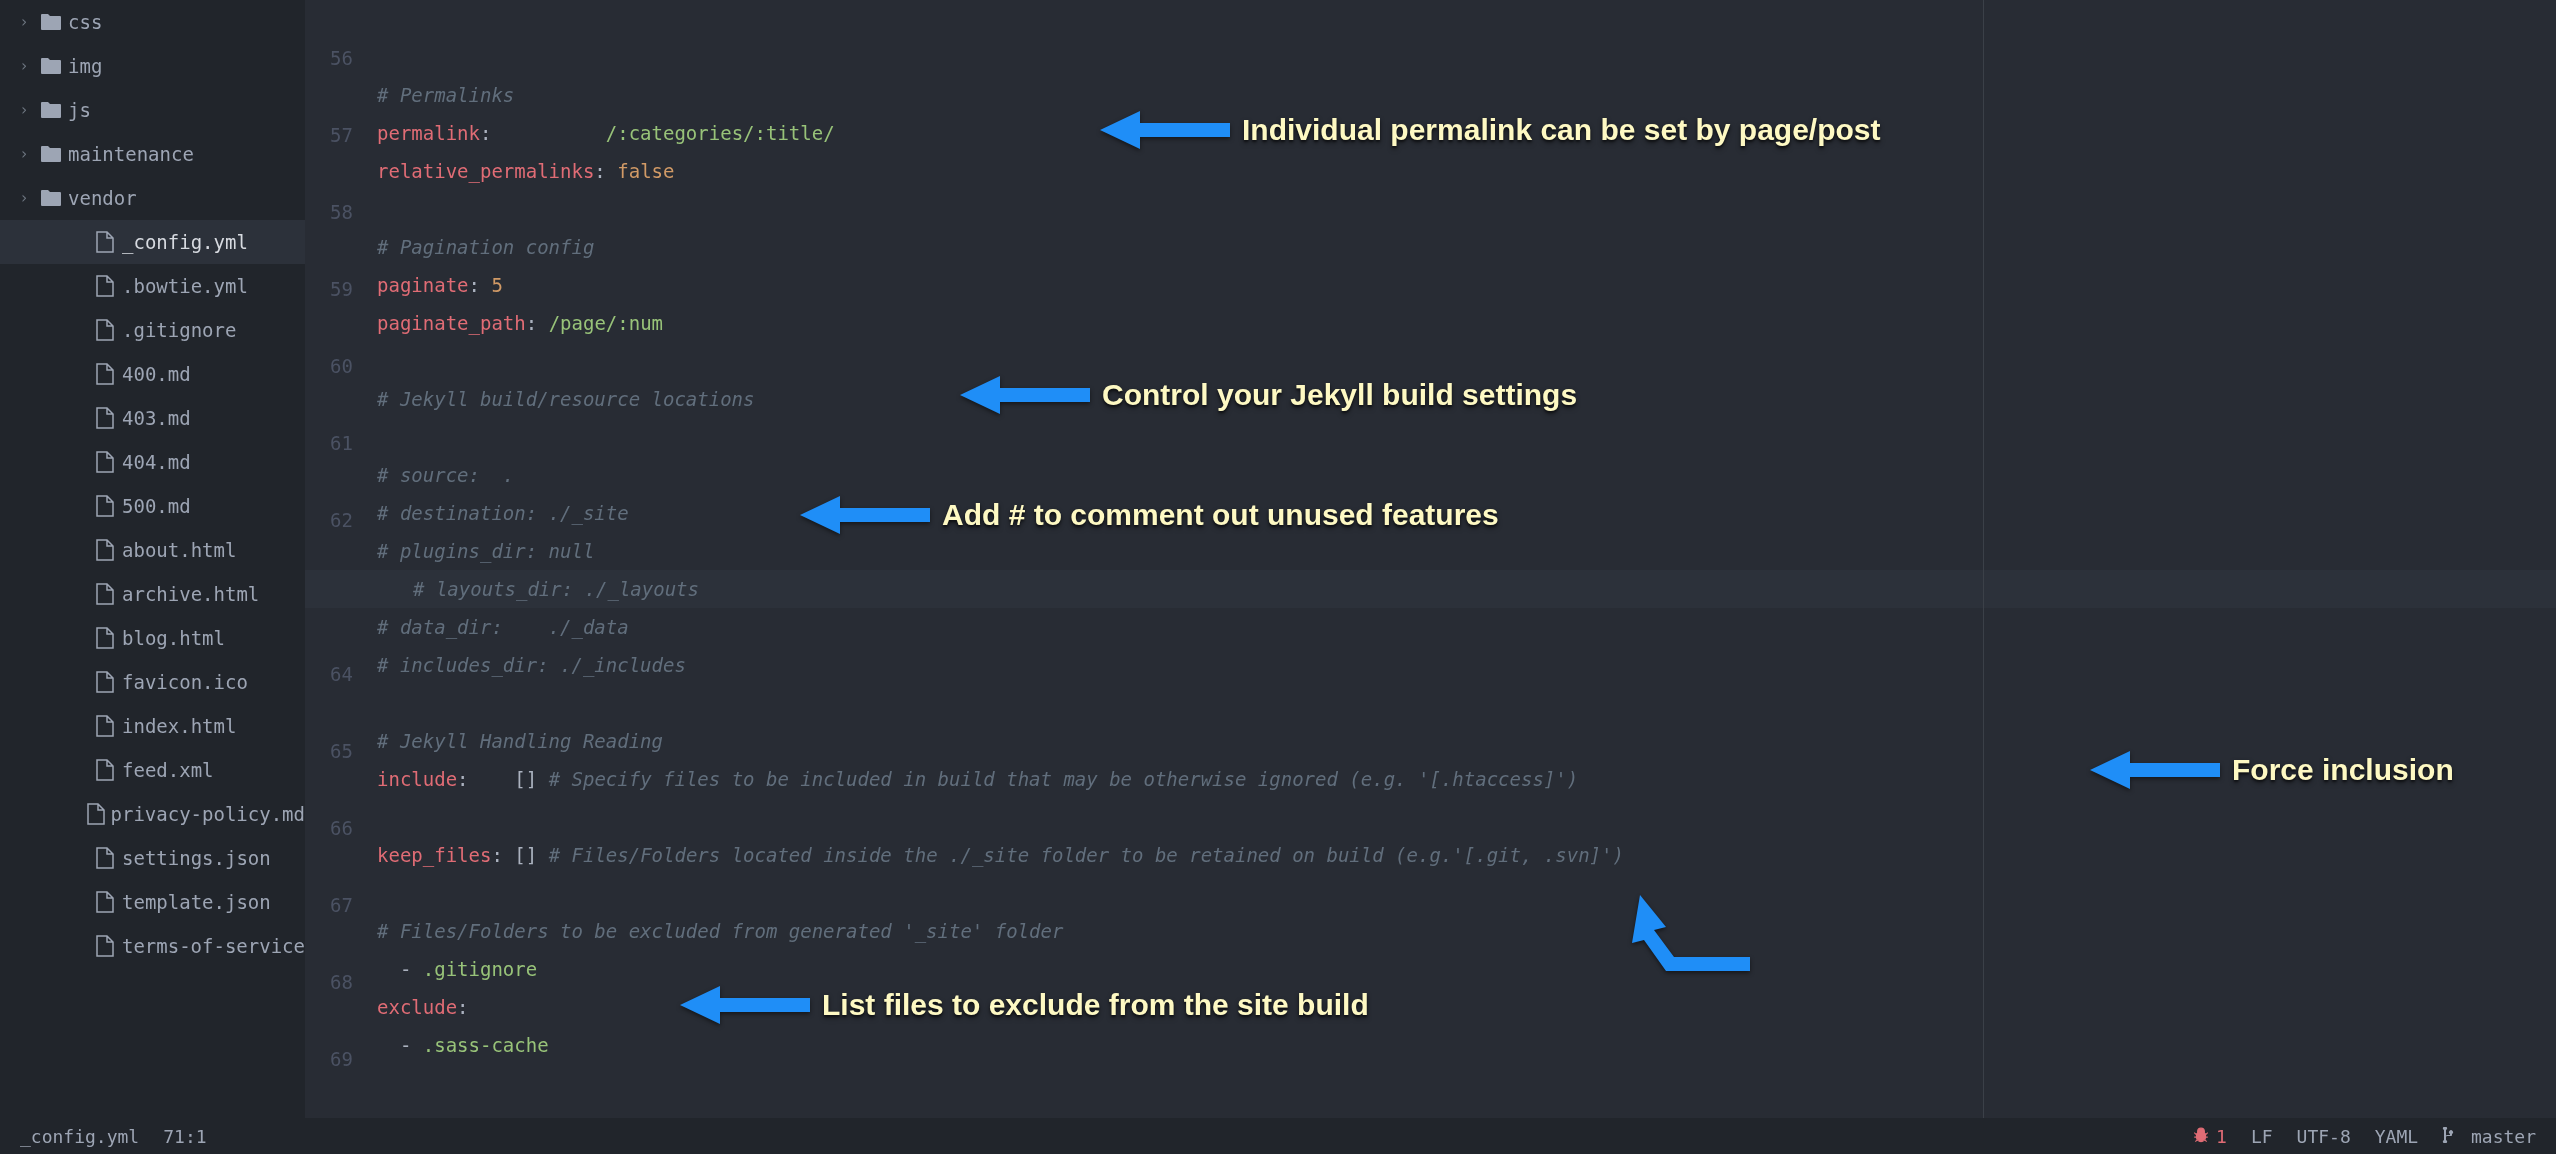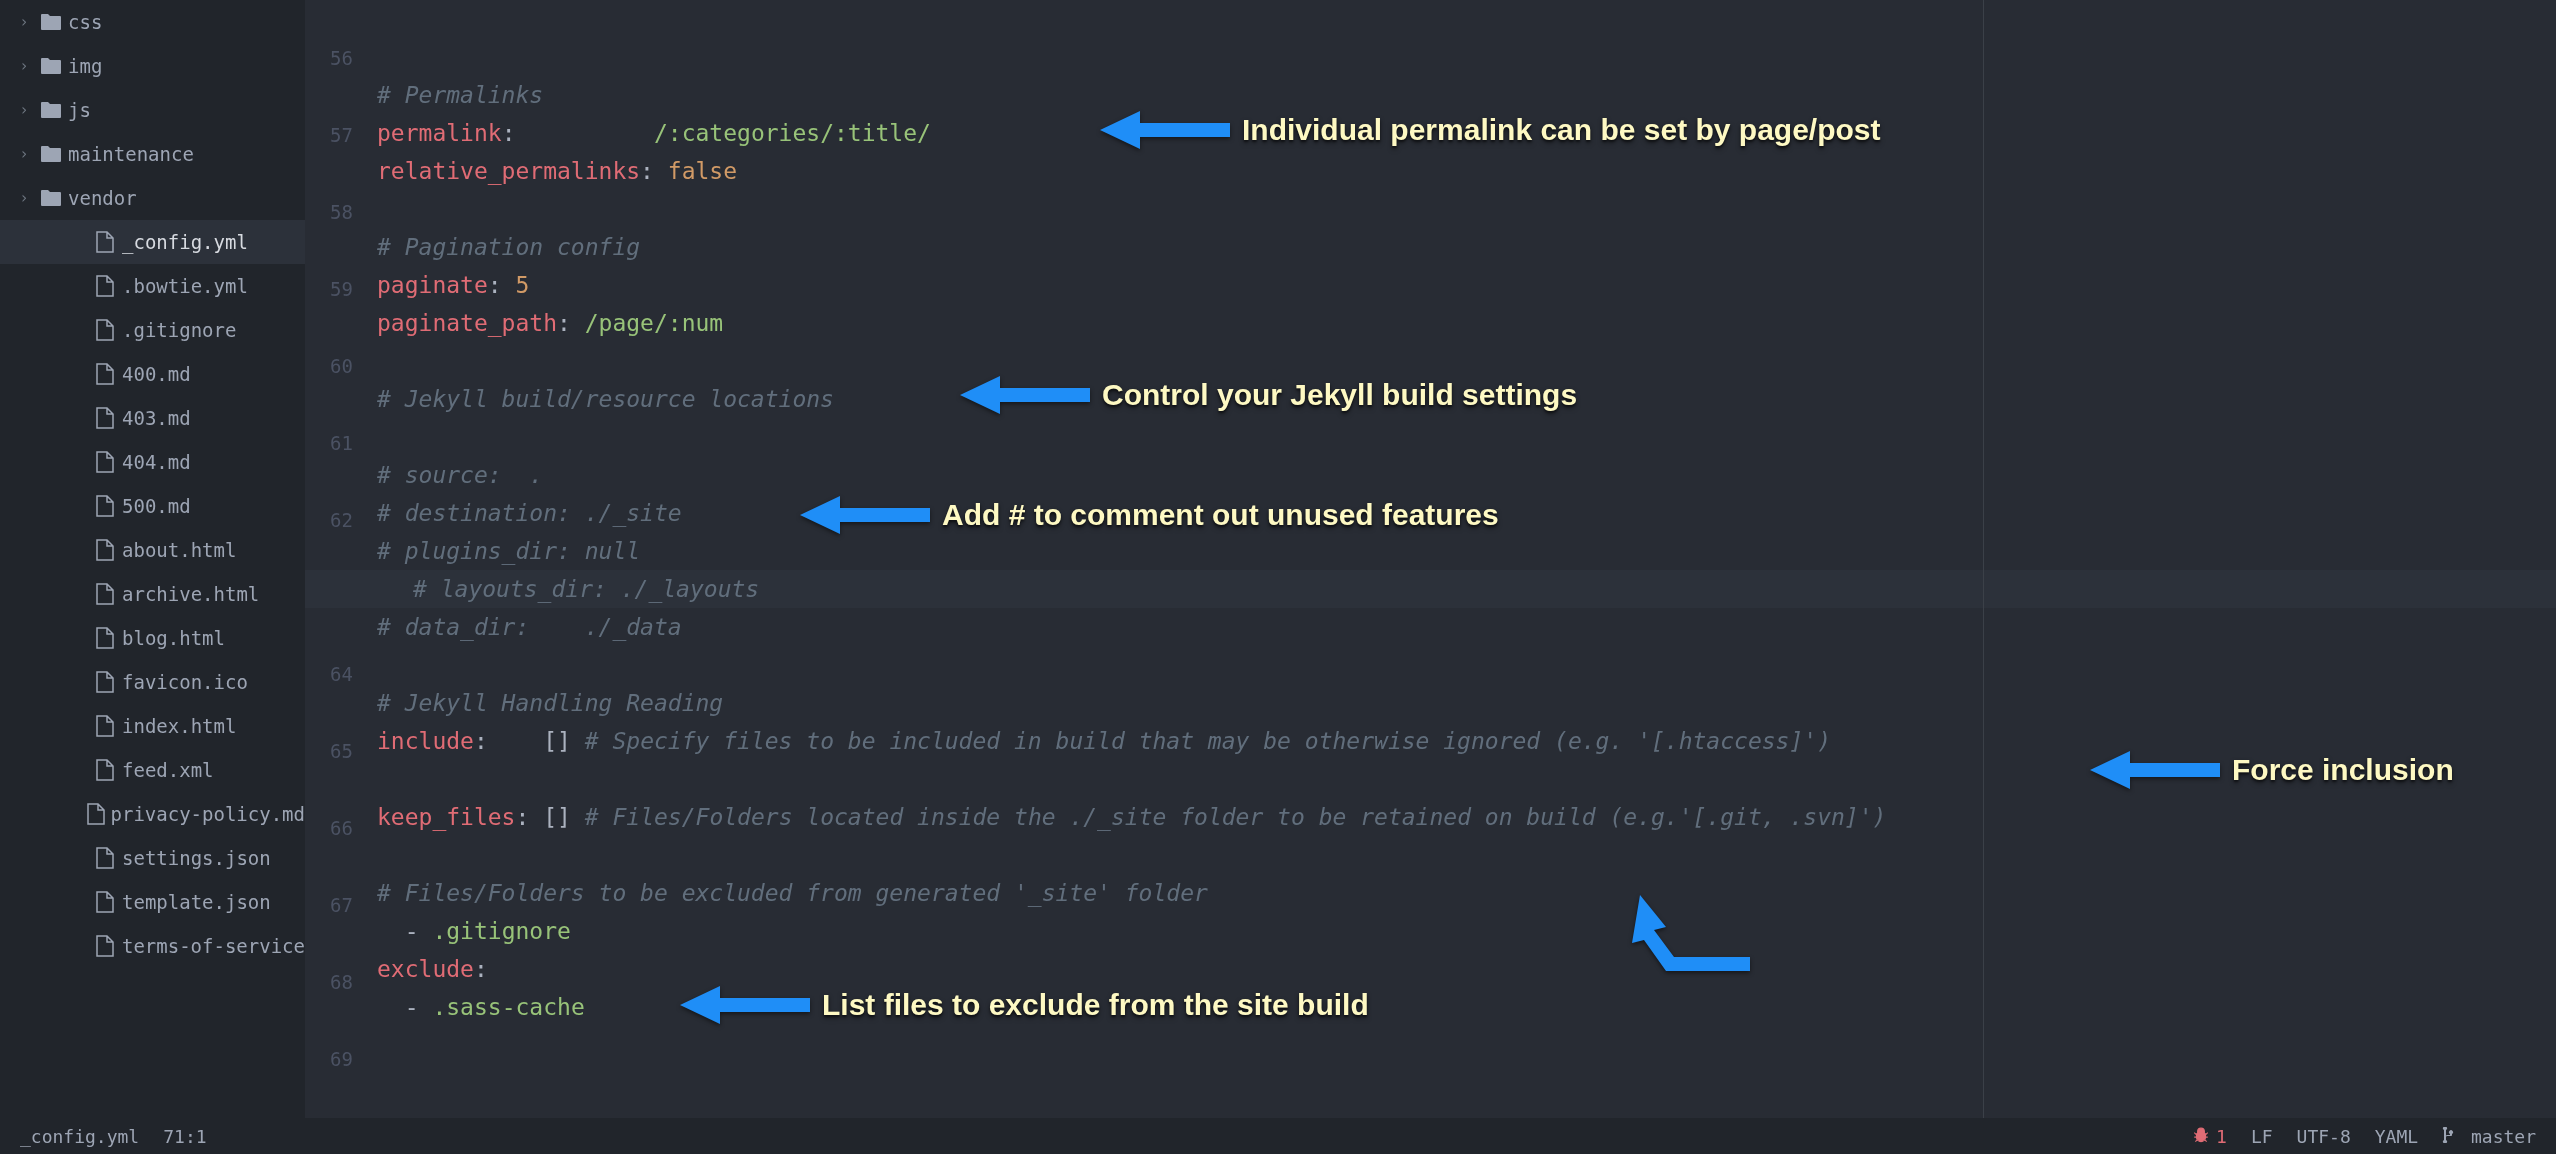--- a/index.html
+++ b/index.html
@@ -11,21 +11,21 @@
     .tree-item.selected { background: #2c313a; }
     .tree-item .chevron { width: 20px; font-size: 15px; color: #6e7681; display: inline-flex; justify-content: center; align-items: center; }
     .tree-item .icon { width: 34px; display: inline-flex; justify-content: center; align-items: center; }
     .tree-item .name { color: #9da5b4; white-space: nowrap; }
     .tree-item.selected .name { color: #d7dae0; }
 
     .editor { flex: 1; background: #282c34; position: relative; overflow: hidden; }
     .gutter { position: absolute; left: 0; top: 0; width: 54px; color: #4b5263; text-align: right; font-size: 19px; line-height: 38px; user-select: none; padding-right: 6px; }
     .gutter .ln { height: 38px; margin-top: 39px; }
     .gutter .ln.current { color: #919baa; }
-    .code-area { position: absolute; left: 72px; right: 0; top: 0; font-size: 23px; line-height: 38px; }
+    .code-area { position: absolute; left: 72px; right: 0; top: 0; font-size: 19px; line-height: 38px; }
     .line { height: 38px; white-space: pre; }
     .line.highlighted { background: #2c313a; margin-left: -72px; padding-left: 108px; }
     .comment { color: #616e7c; font-style: italic; }
     .key { color: #e06c75; }
     .string { color: #98c379; }
     .number { color: #d19a66; }
     .punct { color: #abb2bf; }
     .bool { color: #d19a66; }
     .bracket { color: #abb2bf; }
     .vert-ruler { position: absolute; top: 0; bottom: 26px; left: 1678px; width: 1px; background: #3b4048; }
@@ -289,20 +289,21 @@
         <div class="line"><span class="key">paginate</span><span class="punct">:</span> <span class="number">5</span></div>
         <div class="line"><span class="key">paginate_path</span><span class="punct">:</span> <span class="string">/page/:num</span></div>
         <div class="line"></div>
         <div class="line"><span class="comment"># Jekyll build/resource locations</span></div>
         <div class="line"></div>
         <div class="line"><span class="comment"># source:  .</span></div>
         <div class="line"><span class="comment"># destination: ./_site</span></div>
         <div class="line"><span class="comment"># plugins_dir: null</span></div>
         <div class="line highlighted"><span class="comment"># layouts_dir: ./_layouts</span></div>
         <div class="line"><span class="comment"># data_dir:    ./_data</span></div>
+        <div class="line"><span class="comment"># includes_dir: ./_includes</span></div>
         <div class="line"></div>
         <div class="line"><span class="comment"># Jekyll Handling Reading</span></div>
         <div class="line"><span class="key">include</span><span class="punct">:</span>    <span class="bracket">[]</span> <span class="comment"># Specify files to be included in build that may be otherwise ignored (e.g. '[.htaccess]')</span></div>
         <div class="line"></div>
         <div class="line"><span class="key">keep_files</span><span class="punct">:</span> <span class="bracket">[]</span> <span class="comment"># Files/Folders located inside the ./_site folder to be retained on build (e.g.'[.git, .svn]')</span></div>
         <div class="line"></div>
         <div class="line"><span class="comment"># Files/Folders to be excluded from generated '_site' folder</span></div>
         <div class="line">  <span class="punct">- </span><span class="string">.gitignore</span></div>
         <div class="line"><span class="key">exclude</span><span class="punct">:</span></div>
         <div class="line">  <span class="punct">- </span><span class="string">.sass-cache</span></div>

